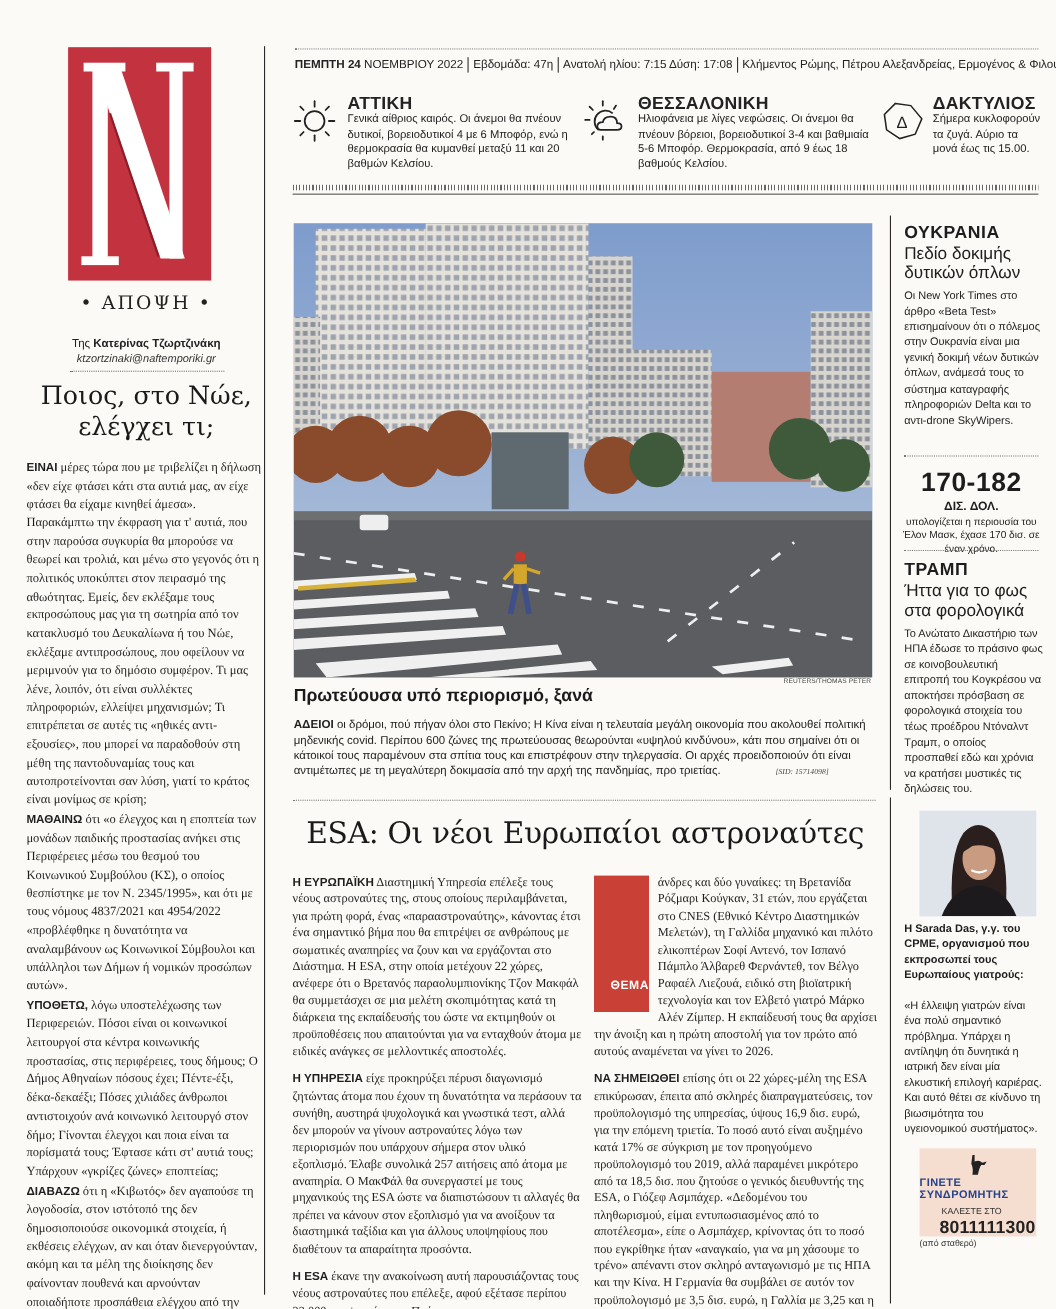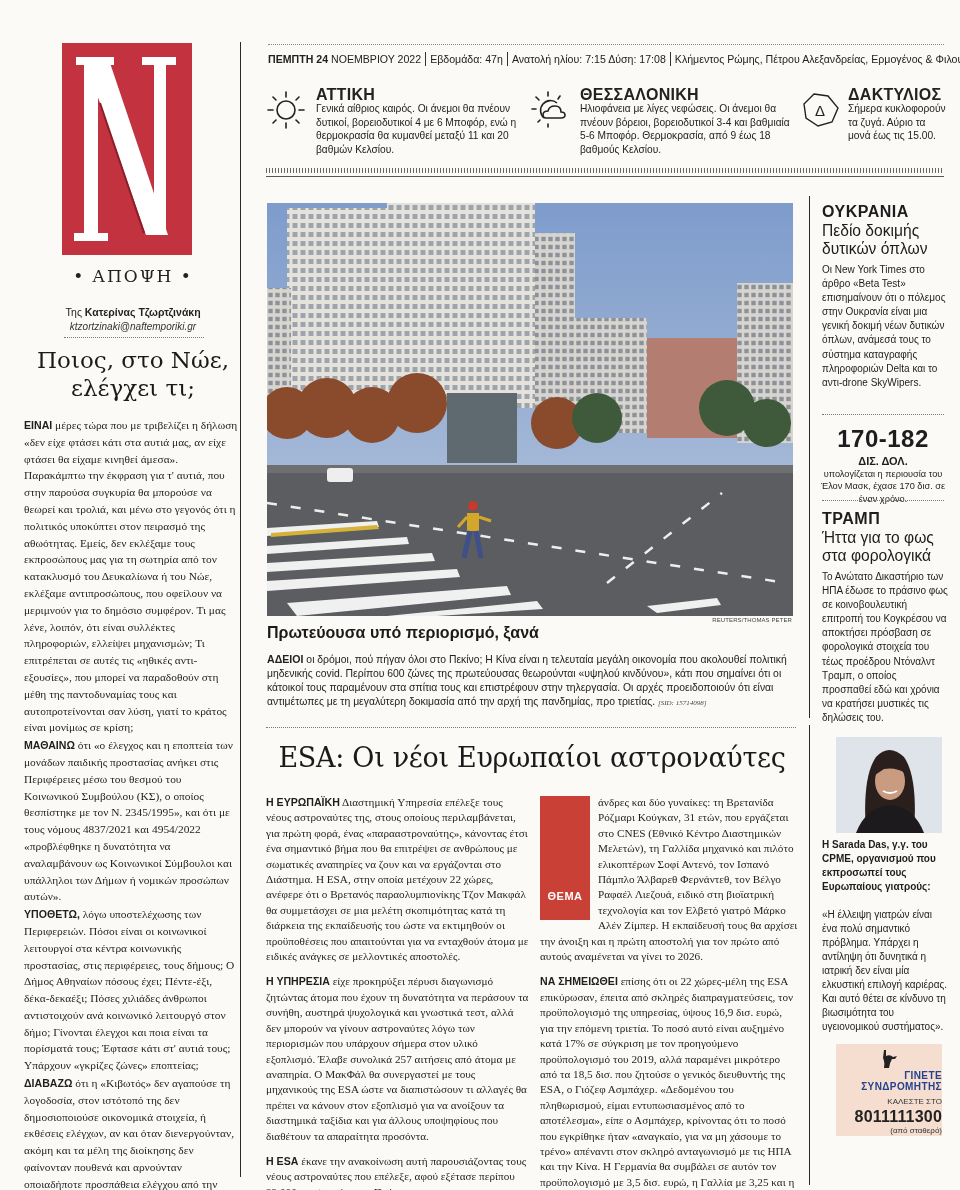--- a/index.html
+++ b/index.html
@@ -13,21 +13,21 @@
     .section-label { position: absolute; top: 226px; left: 0; width: 230px; text-align: center; font-family: "DejaVu Serif", serif; font-size: 17px; letter-spacing: 2px; color: #222; }
     .byline { position: absolute; top: 266px; left: 0; width: 230px; text-align: center; font-family: Liberation Sans, sans-serif; font-size: 10.5px; color: #222; }
     .byline b { font-weight: bold; }
     .email { position: absolute; top: 281px; left: 0; width: 230px; text-align: center; font-family: "Liberation Sans", sans-serif; font-style: italic; font-size: 10px; color: #333; }
     .dotsep { border-top: 1px dotted #777; }
     .left-sep { position: absolute; top: 297px; left: 46px; width: 140px; }
     .opinion-title { position: absolute; top: 306px; left: 0; width: 230px; text-align: center; font-family: "DejaVu Serif", serif; font-size: 23px; line-height: 28px; color: #1a1a1a; }
     .opinion-body { position: absolute; top: 377px; left: 6px; width: 214px; font-family: "Liberation Serif", serif; font-size: 11.4px; line-height: 16.8px; color: #1e1e1e; text-align: left; }
     .opinion-body p { margin-bottom: 1px; }
     .lead { font-family: "Liberation Sans", sans-serif; font-weight: bold; font-size: 10.6px; }
-    .sid { font-family: "Liberation Serif", serif; font-style: italic; font-size: 7px; color: #444; }
+    .sid { font-family: "Liberation Serif", serif; font-style: italic; font-size: 7px; color: #444; margin-left: 47px; }
     .v-rule { position: absolute; background: #2a2a2a; width: 1px; }
 
     
     .top-dots { position: absolute; left: 268px; top: 44px; width: 676px; border-top: 1px dotted #888; }
     .dateline { position: absolute; left: 268px; top: 52px; width: 680px; font-family: "Liberation Sans", sans-serif; font-size: 10.6px; color: #222; white-space: nowrap; display: flex; align-items: center; }
     .dateline .seg { padding: 0 4px; border-right: 1px solid #333; line-height: 14px; }
     .dateline .seg:first-child { padding-left: 0; }
     .dateline .seg:last-child { border-right: none; }
     .dateline b { font-weight: bold; }
 
@@ -54,41 +54,41 @@
     .mid-dots { position: absolute; left: 266px; top: 727px; width: 530px; }
 
     
     .esa-title { position: absolute; left: 266px; top: 742px; width: 532px; text-align: center; font-family: "DejaVu Serif", serif; font-size: 27px; color: #1a1a1a; letter-spacing: -0.3px; }
     .col-text { position: absolute; font-family: "Liberation Serif", serif; font-size: 11.2px; line-height: 15.4px; color: #1e1e1e; }
     .c1 { left: 266px; top: 795px; width: 263px; }
     .c1 p { margin-bottom: 10px; }
     .c2 { left: 540px; top: 795px; width: 258px; }
     .c2 p { margin-bottom: 10px; }
     .thema { float: left; width: 50px; height: 124px; margin: 1px 8px 2px 0; background: #c94136; position: relative; }
-    .thema span { position: absolute; bottom: 16px; left: 0; width: 100%; text-align: center; font-family: "Liberation Sans", sans-serif; font-weight: bold; font-size: 11px; color: #fff; letter-spacing: 0.5px; }
+    .thema span { position: absolute; bottom: 16px; left: 0; width: 100%; text-align: right; font-family: "Liberation Sans", sans-serif; font-weight: bold; font-size: 11px; color: #fff; letter-spacing: 0.5px; }
 
     
     .rc { position: absolute; left: 822px; width: 126px; font-family: "Liberation Sans", sans-serif; color: #1d1d1d; }
     .kicker { font-weight: bold; font-size: 16px; letter-spacing: 0.5px; }
     .rhead { font-size: 15.6px; line-height: 18px; margin-top: 1px; }
     .rtext { font-size: 10px; line-height: 14.1px; margin-top: 5px; }
     .r1 { top: 203px; }
     .r-sep1 { position: absolute; left: 822px; top: 414px; width: 122px; }
     .r-big { position: absolute; left: 818px; top: 424px; width: 130px; text-align: center; font-family: "Liberation Sans", sans-serif; }
     .r-big .num { font-weight: bold; font-size: 24px; line-height: 30px; letter-spacing: 0.5px; }
     .r-big .unit { font-weight: bold; font-size: 11px; margin-top: 1px; }
     .r-big .desc { font-size: 9.2px; line-height: 12.3px; margin-top: 1px; }
     .r-sep2 { position: absolute; left: 822px; top: 500px; width: 122px; }
     .r2 { top: 510px; }
     .portrait { position: absolute; left: 836px; top: 737px; width: 106px; height: 96px; background: #d7dde6; overflow: hidden; }
     .portrait svg { width: 100%; height: 100%; display: block; }
     .r3 { top: 838px; }
     .r3 .who { font-weight: bold; font-size: 10px; line-height: 14px; }
     .r3 .quote { font-size: 10px; line-height: 14px; margin-top: 14px; }
-    .promo { position: absolute; left: 836px; top: 1044px; width: 106px; height: 92px; background: #f5ddcf; text-align: right; font-family: "Liberation Sans", sans-serif; }
+    .promo { position: absolute; left: 836px; top: 1044px; width: 106px; height: 80px; background: #f5ddcf; text-align: left; font-family: "Liberation Sans", sans-serif; }
     .promo .ic { display: block; margin: 4px auto 0; width: 22px; height: 22px; }
     .promo .t1 { font-weight: bold; color: #24438f; font-size: 10px; line-height: 10px; margin-top: 1px; letter-spacing: 0.4px; }
     .promo .t2 { font-size: 8px; color: #333; margin-top: 5px; padding-left: 20px; }
     .promo .phone { font-weight: bold; font-size: 16px; color: #222; margin-top: 2px; letter-spacing: 0.2px; padding-left: 18px; }
     .promo .t3 { font-size: 8px; color: #333; margin-top: 0px; }
   </style>
 </head>
 <body>
 
 <div class="left-col">

